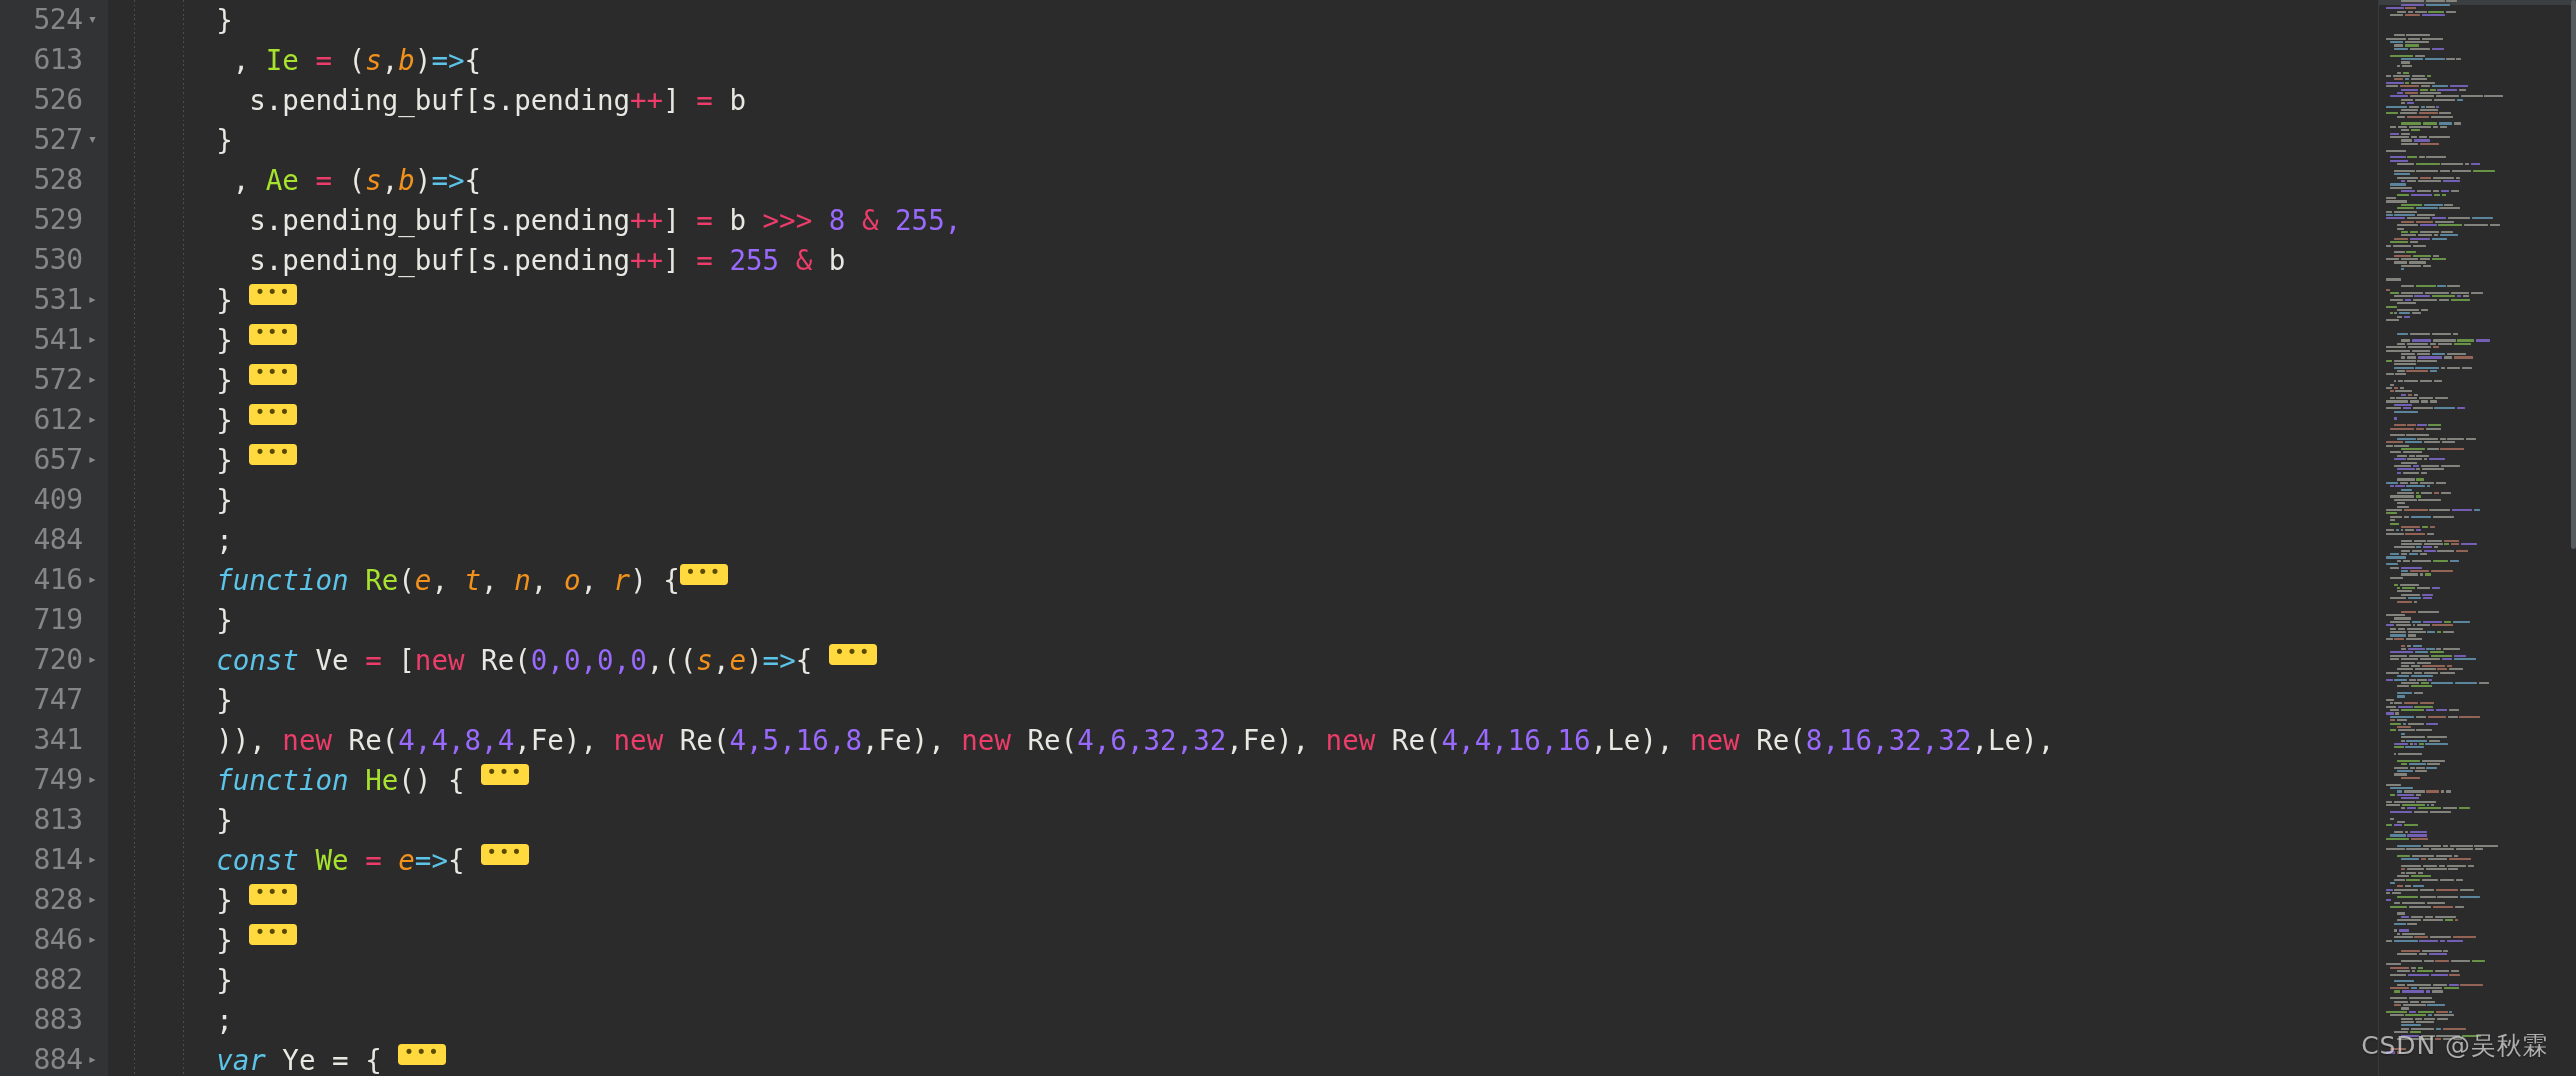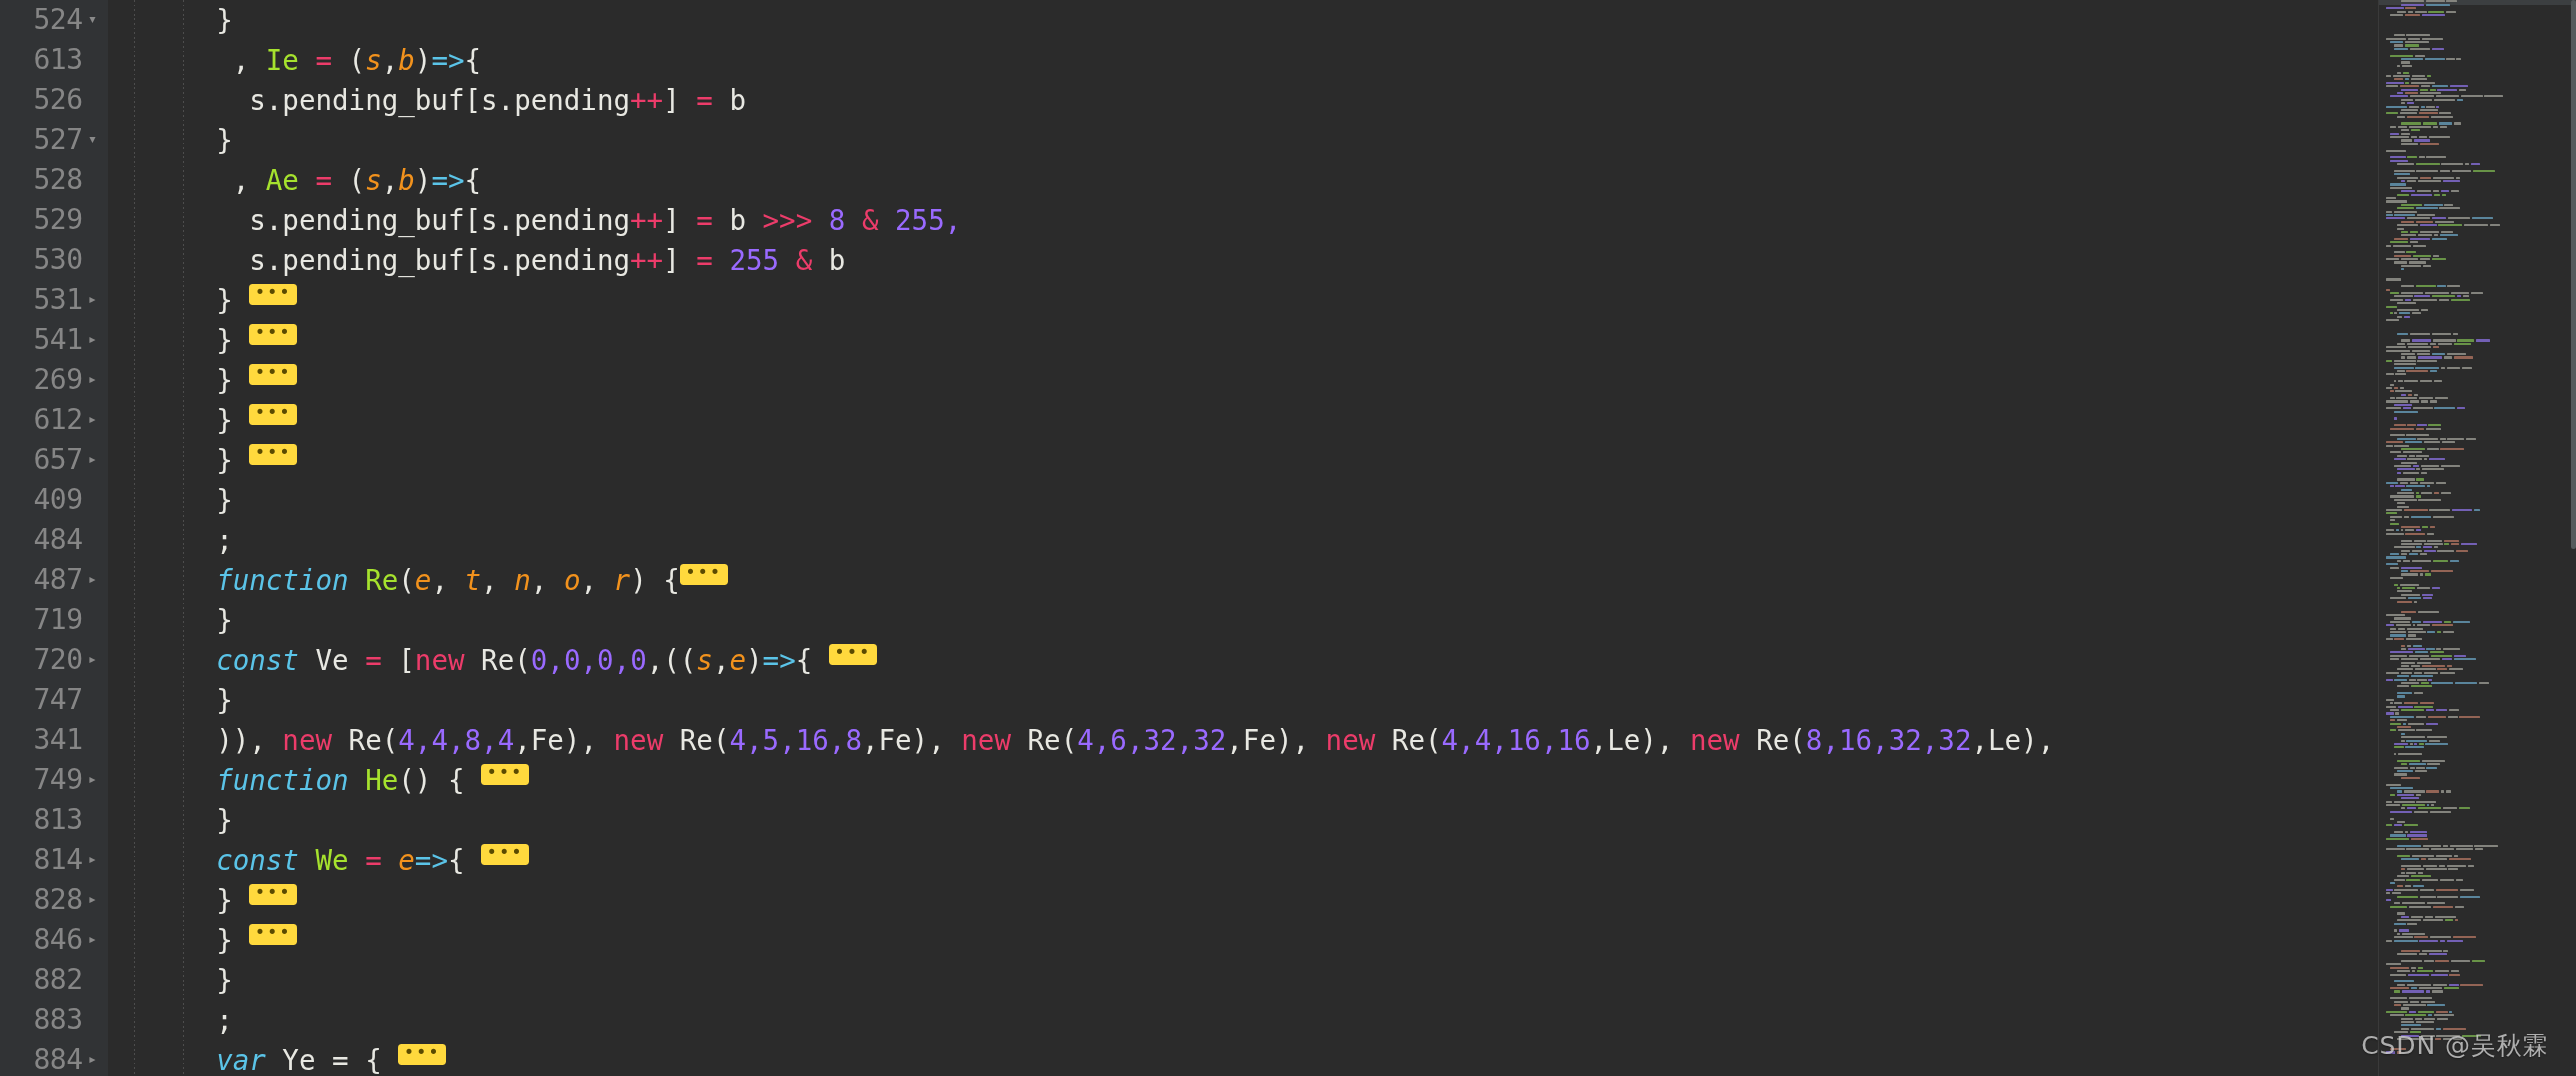--- a/index.html
+++ b/index.html
@@ -218,41 +218,41 @@
       </div>
       <div class="gutter-row">
         <span class="line-no">531</span>
         <span class="fold">▸</span>
       </div>
       <div class="gutter-row">
         <span class="line-no">541</span>
         <span class="fold">▸</span>
       </div>
       <div class="gutter-row">
-        <span class="line-no">269</span>
+        <span class="line-no">572</span>
         <span class="fold">▸</span>
       </div>
       <div class="gutter-row">
         <span class="line-no">612</span>
         <span class="fold">▸</span>
       </div>
       <div class="gutter-row">
         <span class="line-no">657</span>
         <span class="fold">▸</span>
       </div>
       <div class="gutter-row">
         <span class="line-no">409</span>
         <span class="fold empty"></span>
       </div>
       <div class="gutter-row">
         <span class="line-no">484</span>
         <span class="fold empty"></span>
       </div>
       <div class="gutter-row">
-        <span class="line-no">487</span>
+        <span class="line-no">416</span>
         <span class="fold">▸</span>
       </div>
       <div class="gutter-row">
         <span class="line-no">719</span>
         <span class="fold empty"></span>
       </div>
       <div class="gutter-row">
         <span class="line-no">720</span>
         <span class="fold">▸</span>
       </div>

